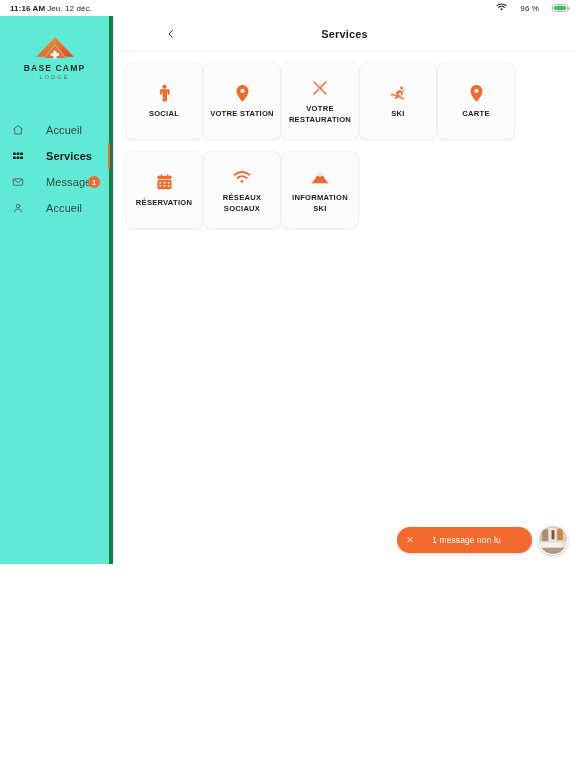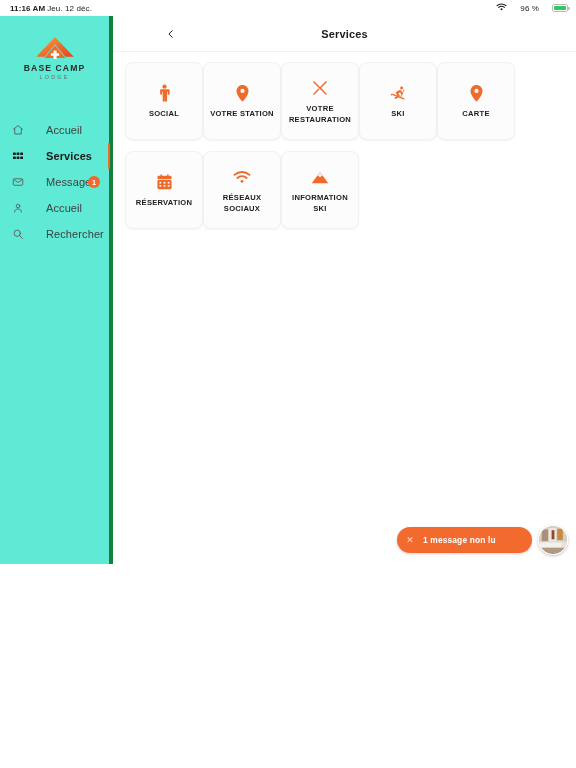--- a/index.html
+++ b/index.html
@@ -148,22 +148,22 @@
     display: flex; align-items: center;
     box-shadow: 0 1px 3px rgba(0,0,0,.18);
     cursor: pointer;
   }
   .toast-close {
     width: 26px; height: 26px;
     display: flex; align-items: center; justify-content: center;
     color: #ffd9c6; font-size: 9px; cursor: pointer; flex: 0 0 26px;
   }
   .toast-text {
-    flex: 1 1 auto; text-align: left; padding-right: 22px;
-    font-size: 8.4px; font-weight: 700; color: #ffffff; letter-spacing: .15px;
+    flex: 1 1 auto; text-align: center; padding-right: 22px;
+    font-size: 8.4px; font-weight: 400; color: #ffffff; letter-spacing: .15px;
   }
   .avatar {
     width: 30px; height: 30px; border-radius: 50%;
     border: 1.5px solid #ffffff;
     box-shadow: 0 1px 3px rgba(0,0,0,.25);
     overflow: hidden; cursor: pointer;
     flex: 0 0 30px;
   }
   .avatar svg { display: block; width: 100%; height: 100%; }
 </style>
@@ -255,29 +255,20 @@
         <div class="nav-item">
           <span class="nav-ico">
             <svg width="12" height="12" viewBox="0 0 24 24" fill="none" stroke="currentColor" stroke-width="1.7" stroke-linecap="round">
               <circle cx="12" cy="8" r="3.6"></circle>
                 <path d="M5 20c0-3.7 3.1-6 7-6s7 2.3 7 6"></path>
             </svg>
           </span>
           <span class="nav-label">Accueil</span>
         </div>
 
-        <div class="nav-item">
-          <span class="nav-ico">
-            <svg width="12" height="12" viewBox="0 0 24 24" fill="none" stroke="currentColor" stroke-width="1.7" stroke-linecap="round">
-              <circle cx="10.5" cy="10.5" r="6.3"></circle>
-                <path d="M15.2 15.2 21 21"></path>
-            </svg>
-          </span>
-          <span class="nav-label">Rechercher</span>
-        </div>
 
       </nav>
     </aside>
 
     <main class="main">
 
       <div class="topbar">
         <span class="back-btn">
           <span>
             <svg width="10" height="10" viewBox="0 0 24 24" fill="none" stroke="currentColor" stroke-width="2.4" stroke-linecap="round" stroke-linejoin="round">

